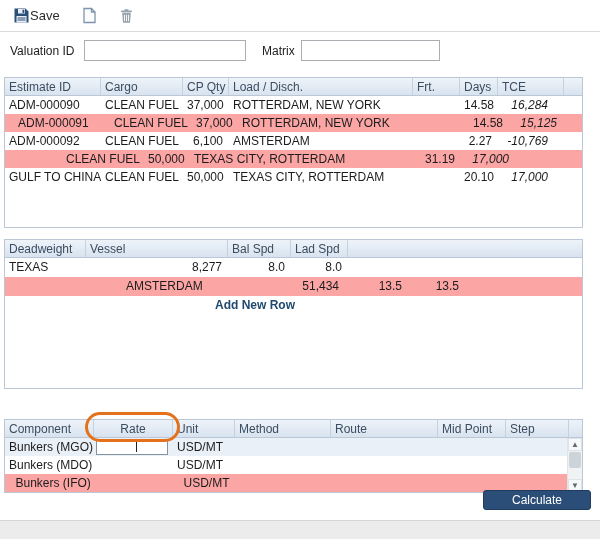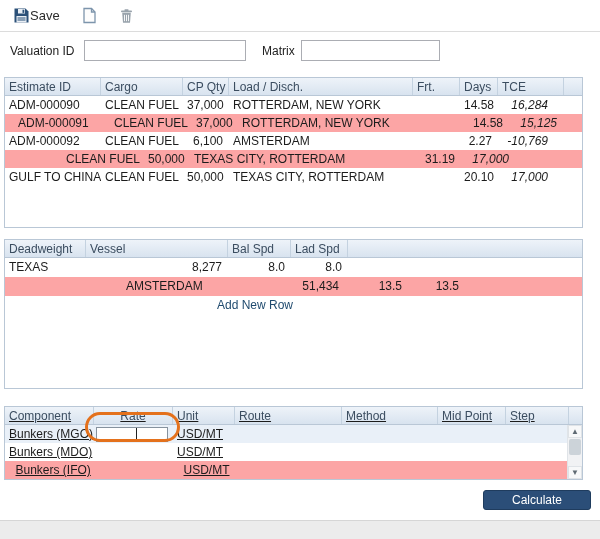--- a/index.html
+++ b/index.html
@@ -25,42 +25,42 @@
 
   .btn { position:absolute; background:#2b4e78; color:#fff; border:1px solid #1f3c5e; border-radius:3px;
          font:12px "Liberation Sans", sans-serif; cursor:pointer; text-align:center; }
   .btn-add { left:470px; top:40px; width:113px; height:21px; }
   .btn-calc { left:483px; top:490px; width:108px; height:20px; }
 
   
   .grid { position:absolute; left:4px; width:579px; border:1px solid #b9c7d6; background:#fff; overflow:hidden; }
   .grid-est { top:77px; height:151px; }
   .grid-ves { top:239px; height:150px; }
-  .grid-cmp { top:406px; height:74px;text-decoration:underline; }
+  .grid-cmp { top:419px; height:74px; }
   .thead { display:flex; height:18px; background:linear-gradient(#eef3f9,#d8e3ef); border-bottom:1px solid #b9c7d6;
            color:#3b4d60; }
   .th { padding:2px 4px; border-right:1px solid #c4d2e0; overflow:hidden; white-space:nowrap; line-height:14px; }
   .th.fill { flex:1; border-right:none; }
   .row { display:flex; height:18px; line-height:18px; background:#fff; }
   .row-v { height:19px; line-height:19px; }
   .row.alt { background:#fca5a5;justify-content:center; }
   .row.selected { background:#e9f0f8; }
   .cell { padding:0 4px; overflow:hidden; white-space:nowrap; }
   .num { text-align:right; padding-right:6px; }
   .tce { padding-right:16px;font-style:italic; }
   .center { text-align:center; }
 
   
   .e1{width:96px}.e2{width:82px}.e3{width:46px}.e4{width:184px}.e5{width:47px}.e6{width:38px}.e7{width:66px}
   
   .v1{width:142px}.v2{width:81px}.v3{width:63px}.v4{width:57px}
   
   .m1{width:89px}.m2{width:79px}.m3{width:62px}.m4{width:96px}.m5{width:107px}.m6{width:68px}.m7{width:63px}
 
-  .add-row-link { width:500px; margin-top:2px; text-align:center; color:#1f4a6e; cursor:pointer; }
+  .add-row-link { width:500px; margin-top:2px; text-align:center; color:#1f4a6e; cursor:pointer;font-weight:bold; }
 
   
   .rate-cell { position:relative; padding:0; }
   .rate-input { width:72px; height:15px; margin:1px 0 0 2px; border:1px solid #86929e; padding:0 3px;
                 font:12px "Liberation Sans", sans-serif; }
   .caret { position:absolute; left:42px; top:3px; width:1px; height:11px; background:#222; }
 
   
   .vscroll { position:absolute; top:18px; right:0; width:15px; height:54px; background:#f1f2f4; border-left:1px solid #e0e4e8; }
   .vs-btn { position:absolute; left:0; right:0; height:13px; display:flex; align-items:center; justify-content:center;
@@ -194,22 +194,22 @@
       <div class="cell v4 num">13.5</div>
     </div>
     <div class="add-row-link">Add New Row</div>
   </div>
 
   <div class="grid grid-cmp">
     <div class="thead">
       <div class="th m1">Component</div>
       <div class="th m2 center">Rate</div>
       <div class="th m3">Unit</div>
+      <div class="th m4">Method</div>
       <div class="th m5">Route</div>
-      <div class="th m4">Method</div>
       <div class="th m6">Mid Point</div>
       <div class="th m7">Step</div>
       <div class="th fill"></div>
     </div>
     <div class="row selected">
       <div class="cell m1">Bunkers (MGO)</div>
       <div class="cell m2 rate-cell">
         <input class="rate-input" value="" style="">
         <div class="caret"></div>
       </div>

